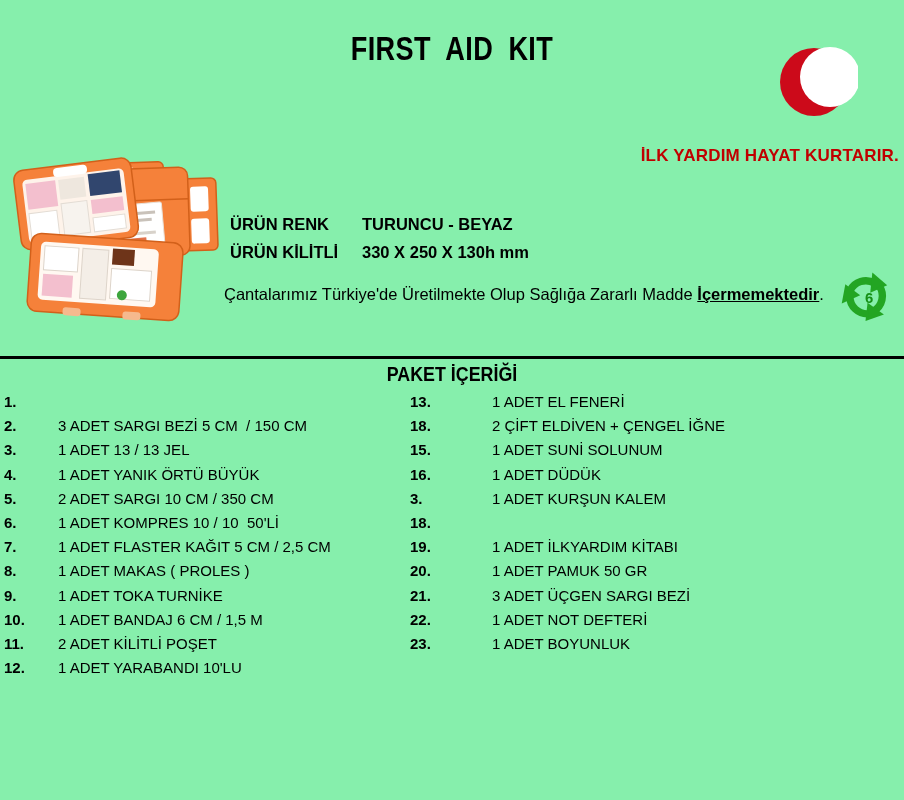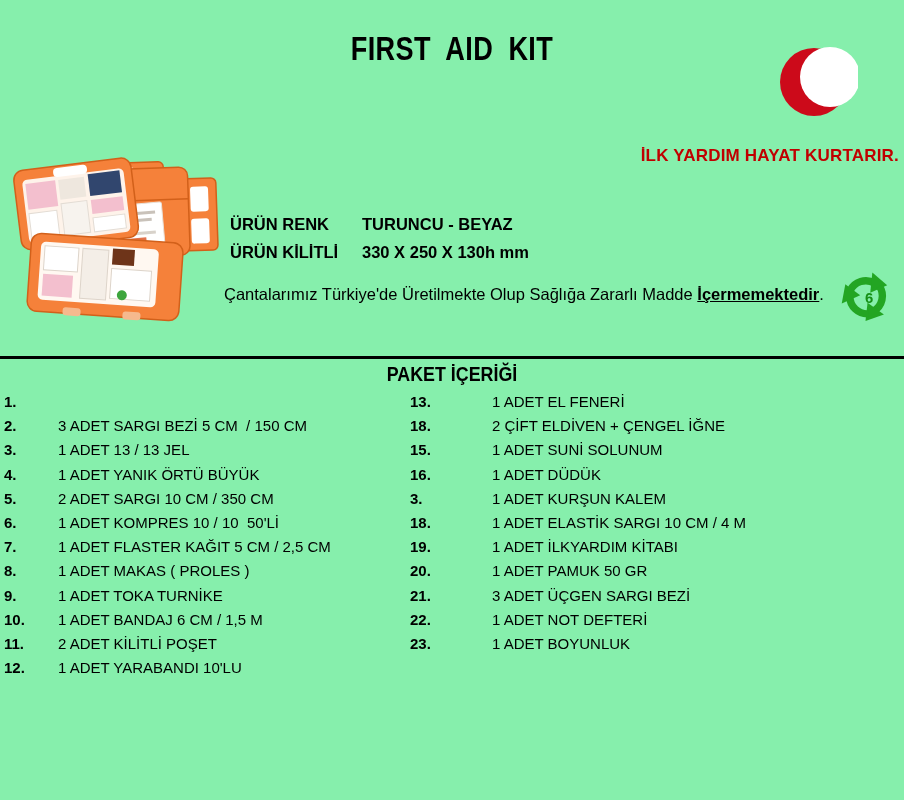--- a/index.html
+++ b/index.html
@@ -238,21 +238,20 @@
         <span class="txt">1 ADET DÜDÜK</span>
       </div>
 
       <div class="row">
         <span class="no">3.</span>
         <span class="txt">1 ADET KURŞUN KALEM</span>
       </div>
 
       <div class="row">
         <span class="no">18.</span>
-        <span class="txt">1 ADET ELASTİK SARGI 10 CM / 4 M</span>
       </div>
 
       <div class="row">
         <span class="no">19.</span>
         <span class="txt">1 ADET İLKYARDIM KİTABI</span>
       </div>
 
       <div class="row">
         <span class="no">20.</span>
         <span class="txt">1 ADET PAMUK 50 GR</span>

